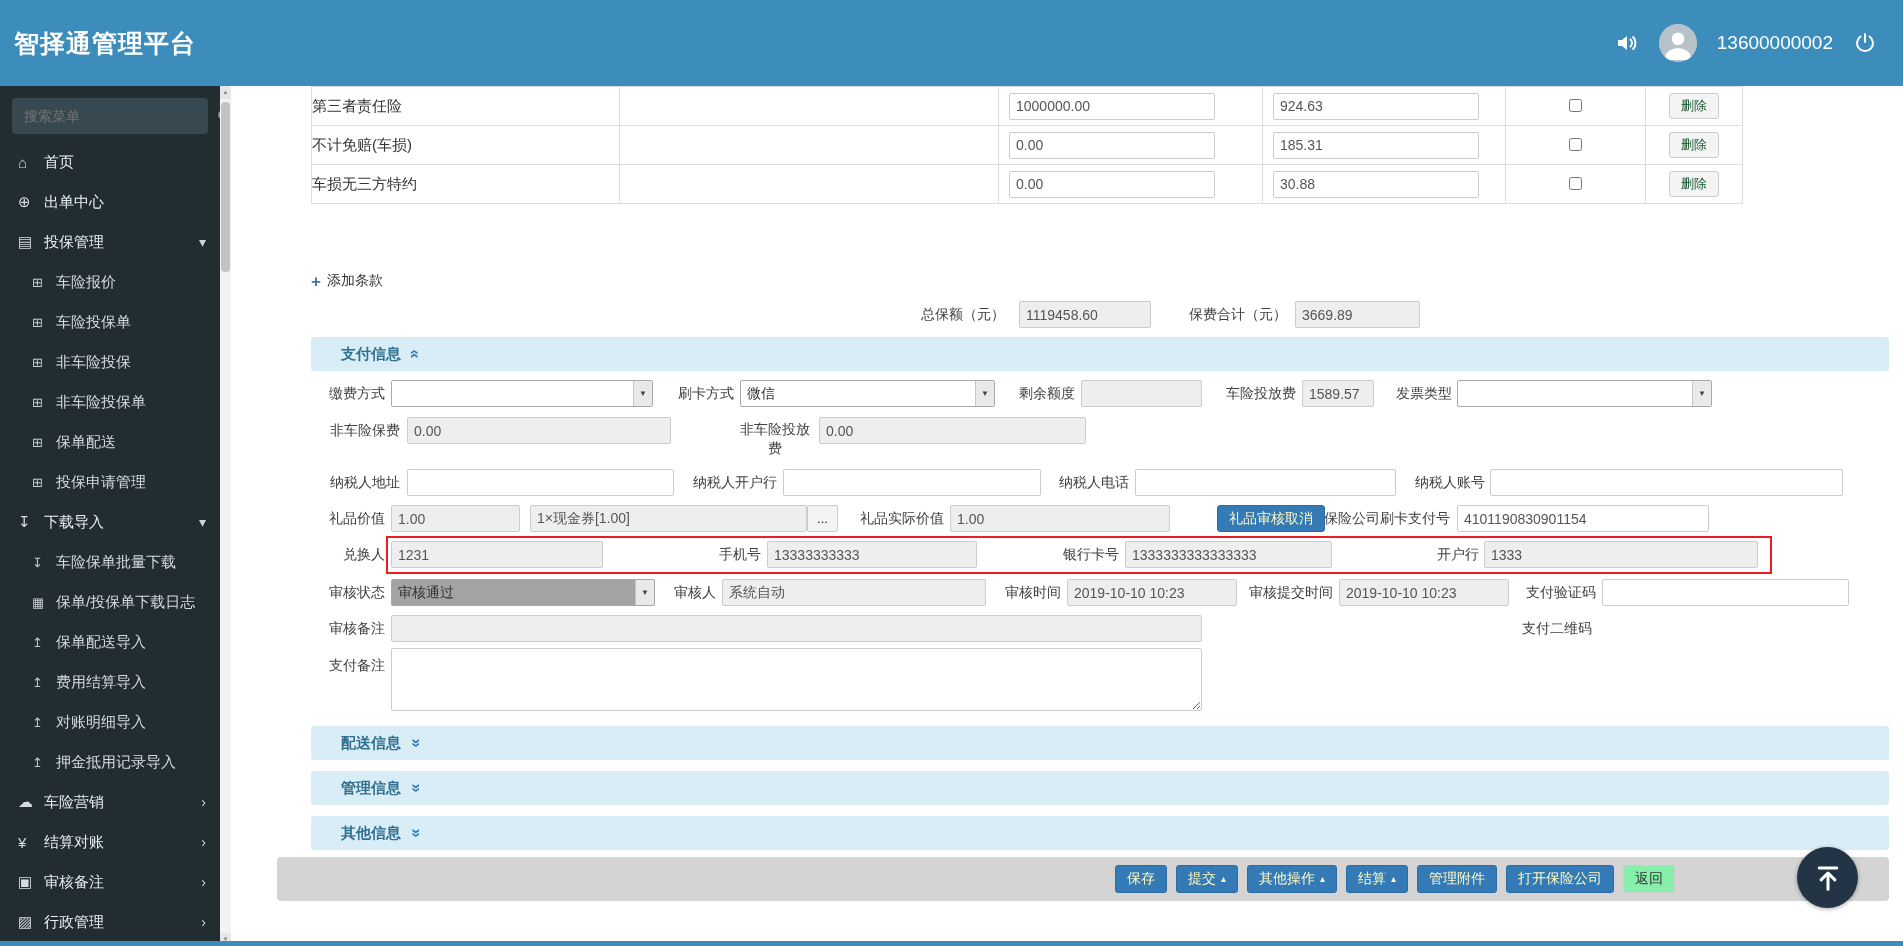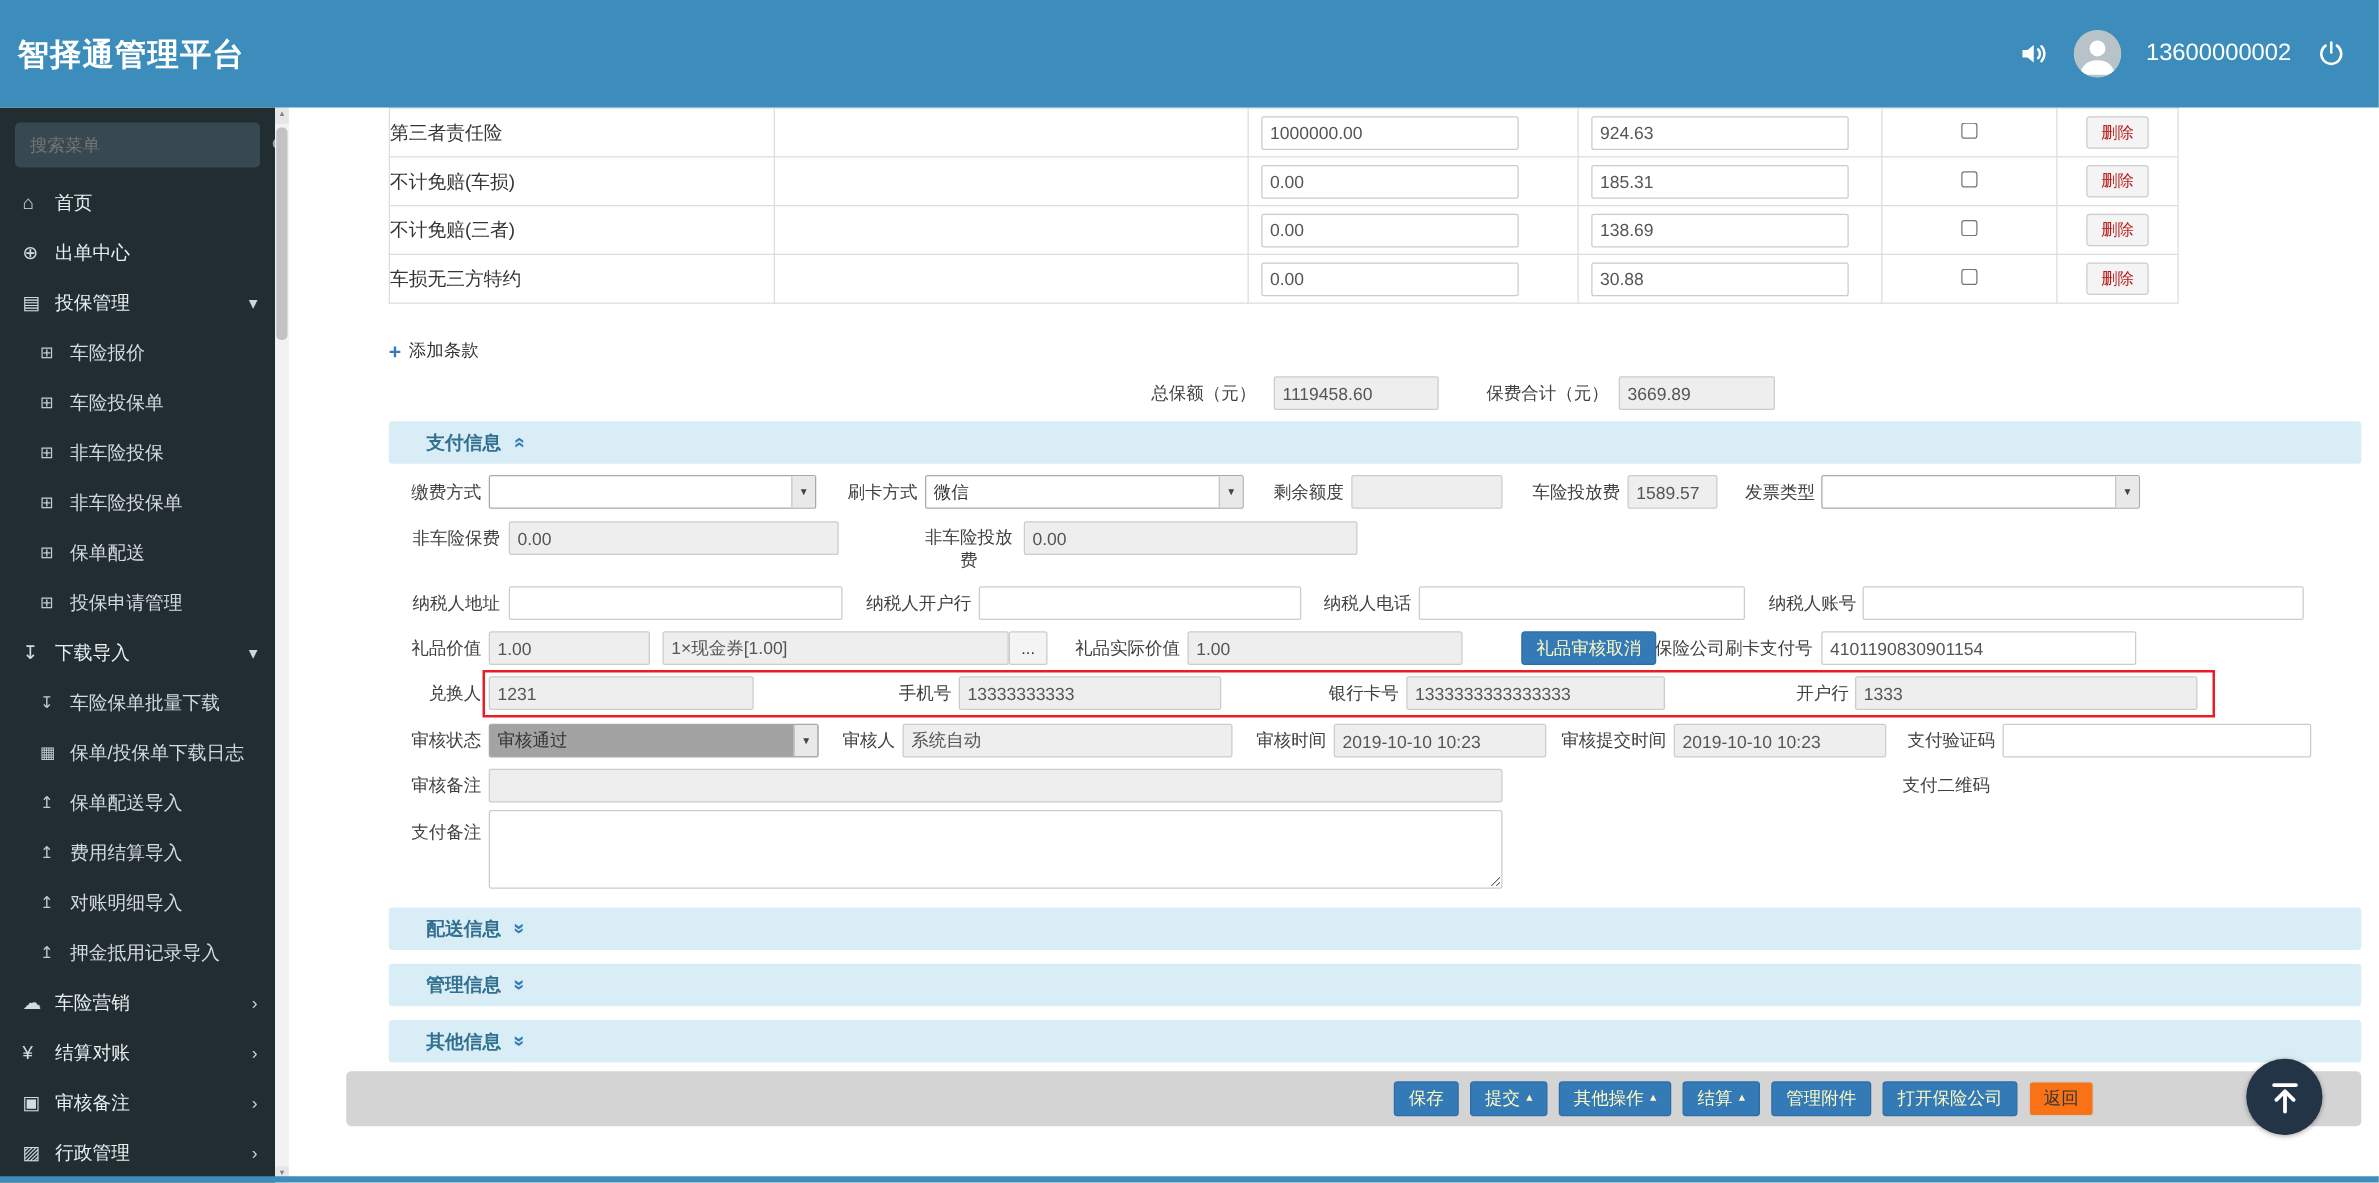--- a/index.html
+++ b/index.html
@@ -36,21 +36,21 @@
 
   
   .content { position:absolute; left:231px; top:86px; width:1672px; height:860px; background:#fff; z-index:5; }
 
   .clause-table { position:absolute; left:80px; top:0; width:1431px; border-collapse:collapse; table-layout:fixed; }
   .clause-table td { border:1px solid #ddd; height:39px; font-size:15px; color:#333; padding:0; }
   .c-name { padding-left:10px; }
   .c-chk, .c-del { text-align:center; }
   .tin { width:206px; height:27px; margin-left:10px; border:1px solid #ccc; border-radius:2px;
          padding:0 6px; font-size:14px; color:#555; font-family:inherit; }
-  .btn-del { background:#f4f4f4; border:1px solid #ccc; color:#b91c1c; height:26px; padding:0 11px;
+  .btn-del { background:#f4f4f4; border:1px solid #ccc; color:#14532d; height:26px; padding:0 11px;
              font-size:13px; border-radius:3px; cursor:pointer; font-family:inherit; }
 
   .add-clause { position:absolute; display:flex; gap:6px; align-items:center; font-size:14px; color:#333; cursor:pointer; }
   .plus { color:#337ab7; font-weight:700; font-size:17px; line-height:1; }
 
   .lbl { position:absolute; height:27px; line-height:27px; font-size:14px; color:#404040; text-align:right; white-space:nowrap; }
   .lbl2 { position:absolute; font-size:14px; color:#404040; text-align:center; line-height:19px; }
   .inp { position:absolute; height:27px; border:1px solid #ccc; border-radius:2px; padding:0 6px;
          font-size:14px; color:#555; background:#fff; font-family:inherit; }
   .inp.dis { background:#eee; }
@@ -67,21 +67,21 @@
          color:#31708f; font-weight:700; font-size:15px; display:flex; align-items:center; padding-left:30px; cursor:pointer; }
   .chev { display:inline-block; margin-left:10px; color:#337ab7; font-weight:700; font-size:16px; line-height:1; }
   .chev.up { transform:rotate(90deg); }
   .chev.dn { transform:rotate(-90deg); }
 
   .footer-bar { position:absolute; left:46px; top:771px; width:1612px; height:44px; background:#d4d4d4; border-radius:4px; }
   .btn-group { position:absolute; left:838px; top:8px; display:flex; gap:9px; }
   .btn { height:28px; padding:0 11px; font-size:14px; border-radius:3px; border:1px solid transparent;
          cursor:pointer; font-family:inherit; white-space:nowrap; display:flex; align-items:center; gap:5px; }
   .btn-primary { background:#337ab7; border-color:#2e6da4; color:#fef9c3; }
-  .btn-default { background:#f97316; border-color:#ccc; color:#333; }
+  .btn-default { background:#86efac; border-color:#ccc; color:#333; }
   .btn-more { position:absolute; height:27px; background:#f4f4f4; border:1px solid #ccc; border-radius:2px;
               color:#333; font-size:13px; cursor:pointer; font-family:inherit; }
   .caret { font-size:10px; line-height:1; }
 
   .back-top { position:absolute; left:1566px; top:761px; width:61px; height:61px; border-radius:50%;
               background:#243447; display:flex; align-items:center; justify-content:center; cursor:pointer; z-index:30;
               box-shadow:0 1px 4px rgba(0,0,0,.35); }
 
   .red-box { position:absolute; left:155px; top:450px; width:1386px; height:38px;
              border:2px solid #ed1c24; pointer-events:none; z-index:6; }
@@ -246,28 +246,20 @@
       </tr>
       <tr>
         <td class="c-name">不计免赔(车损)</td>
         <td></td>
         <td><input class="tin" value="0.00" style=""></td>
         <td><input class="tin" value="185.31" style=""></td>
         <td class="c-chk"><input type="checkbox" style=""></td>
         <td class="c-del"><button class="btn-del">删除</button></td>
       </tr>
       <tr>
-        <td class="c-name">不计免赔(三者)</td>
-        <td></td>
-        <td><input class="tin" value="0.00" style=""></td>
-        <td><input class="tin" value="138.69" style=""></td>
-        <td class="c-chk"><input type="checkbox" style=""></td>
-        <td class="c-del"><button class="btn-del">删除</button></td>
-      </tr>
-      <tr>
         <td class="c-name">车损无三方特约</td>
         <td></td>
         <td><input class="tin" value="0.00" style=""></td>
         <td><input class="tin" value="30.88" style=""></td>
         <td class="c-chk"><input type="checkbox" style=""></td>
         <td class="c-del"><button class="btn-del">删除</button></td>
       </tr>
     </tbody>
   </table>
 

